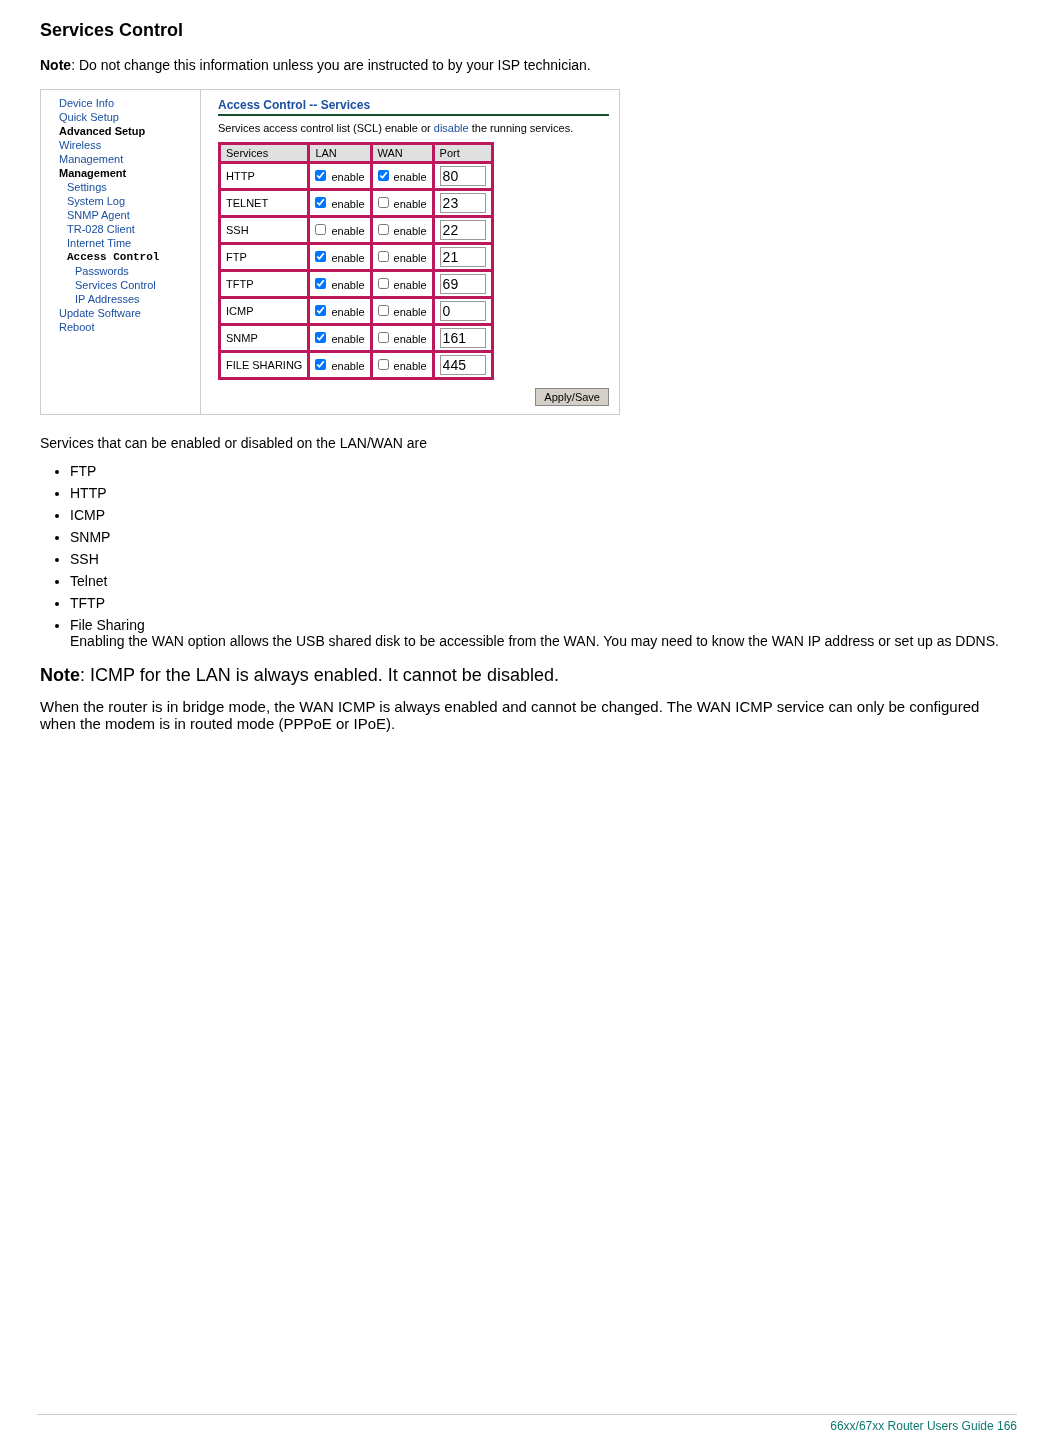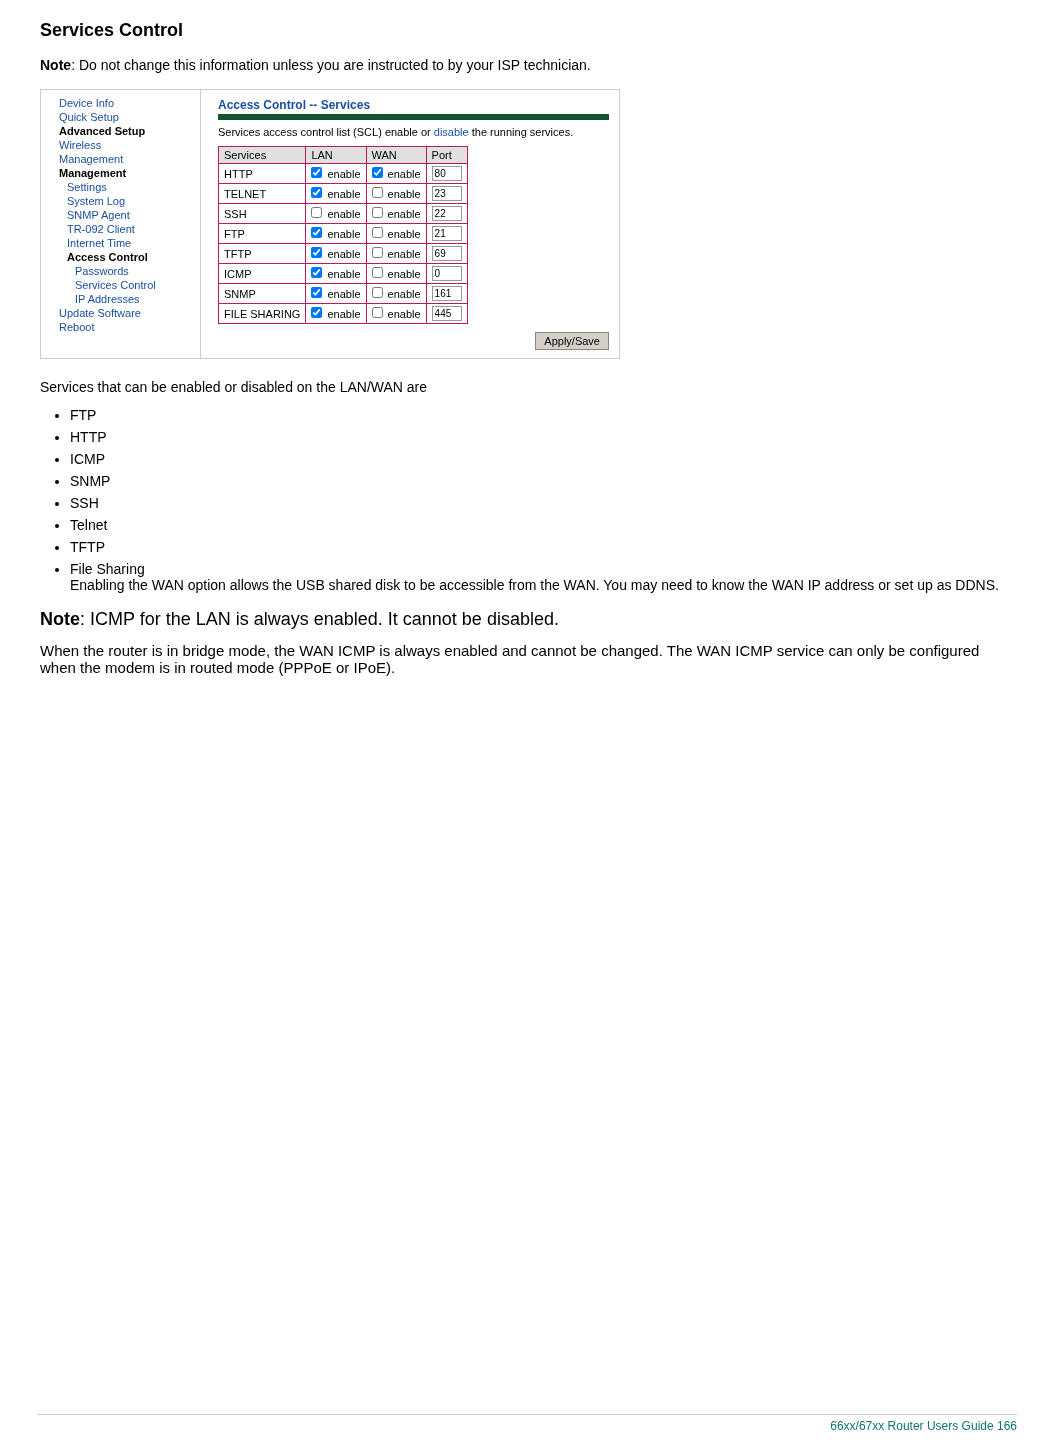--- a/index.html
+++ b/index.html
@@ -63,55 +63,55 @@
     
     .router-content {
       flex: 1;
       padding: 8px 10px;
       background: #fff;
     }
     .content-header {
       color: #1a4fa0;
       font-size: 12px;
       font-weight: bold;
-      border-bottom: 6px solid #14532d;
+      border-bottom: 2px solid #14532d;
       margin-bottom: 6px;
       padding-bottom: 2px;
     }
     .content-desc {
       font-size: 11px;
       margin-bottom: 8px;
       color: #000;
     }
     .content-desc .enable-link { color: #1a4fa0; }
 
     
     .services-table {
       border-collapse: collapse;
       font-size: 11px;
       margin-bottom: 8px;
     }
     .services-table th, .services-table td {
-      border: 1px solid #be185d;
+      border: 3px solid #be185d;
       padding: 2px 5px;
       text-align: left;
       margin-top: 16px;
     }
     .services-table th {
       background: #e0e0e0;
       font-weight: normal;
     }
     .services-table td input[type="checkbox"] {
       width: 11px;
       height: 11px;
       margin-right: 2px;
     }
     .services-table td input[type="text"] {
-      width: 30px;
-      font-size: 10px;
+      width: 46px;
+      font-size: 14px;
       border: 1px solid #999;
       padding: 1px 2px;
     }
     .apply-row {
       text-align: right;
     }
     .apply-btn {
       background: #d4d0c8;
       border: 1px solid #888;
       padding: 2px 8px;
@@ -157,23 +157,23 @@
     <div class="router-nav">
       <a class="nav-item indent1">Device Info</a>
       <a class="nav-item indent1">Quick Setup</a>
       <a class="nav-item indent1" style="font-weight:bold;color:#000;">Advanced Setup</a>
       <a class="nav-item indent1">Wireless</a>
       <a class="nav-item indent1">Management</a>
       <a class="nav-item indent1" style="font-weight:bold;color:#000;">Management</a>
       <a class="nav-item indent2">Settings</a>
       <a class="nav-item indent2">System Log</a>
       <a class="nav-item indent2">SNMP Agent</a>
-      <a class="nav-item indent2">TR-092 Client</a>
+      <a class="nav-item indent2">TR-028 Client</a>
       <a class="nav-item indent2">Internet Time</a>
-      <a class="nav-item indent2" style="font-weight:bold;color:#000;">Access Control</a>
+      <a class="nav-item indent2" style="font-weight:bold;color:#000;font-family:Liberation Mono, monospace;">Access Control</a>
       <a class="nav-item indent2" style="padding-left:34px;">Passwords</a>
       <a class="nav-item indent2" style="padding-left:34px;">Services Control</a>
       <a class="nav-item indent2" style="padding-left:34px;">IP Addresses</a>
       <a class="nav-item indent1">Update Software</a>
       <a class="nav-item indent1">Reboot</a>
     </div>
 
     <div class="router-content">
       <div class="content-header">Access Control -- Services</div>
       <div class="content-desc">

